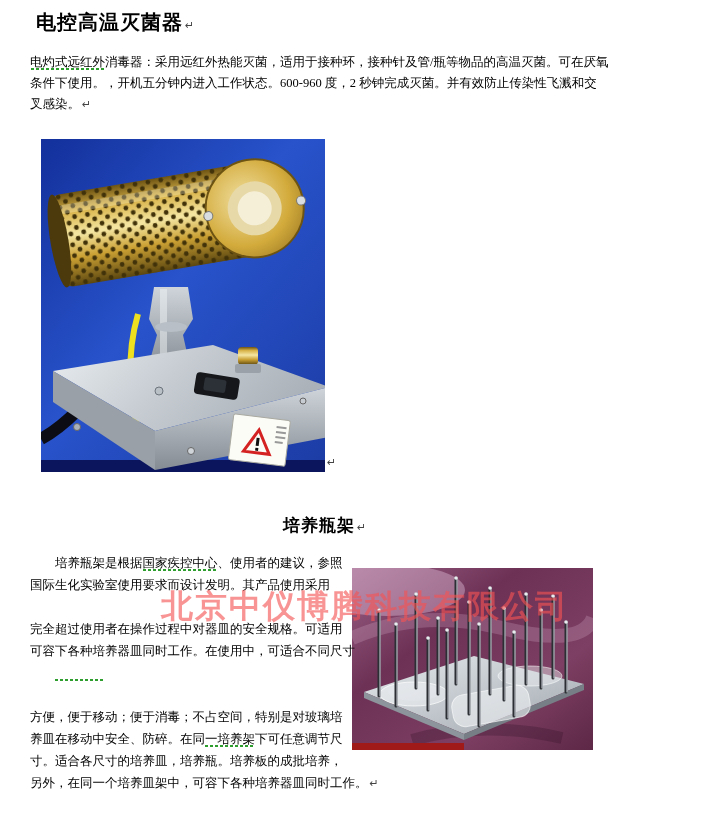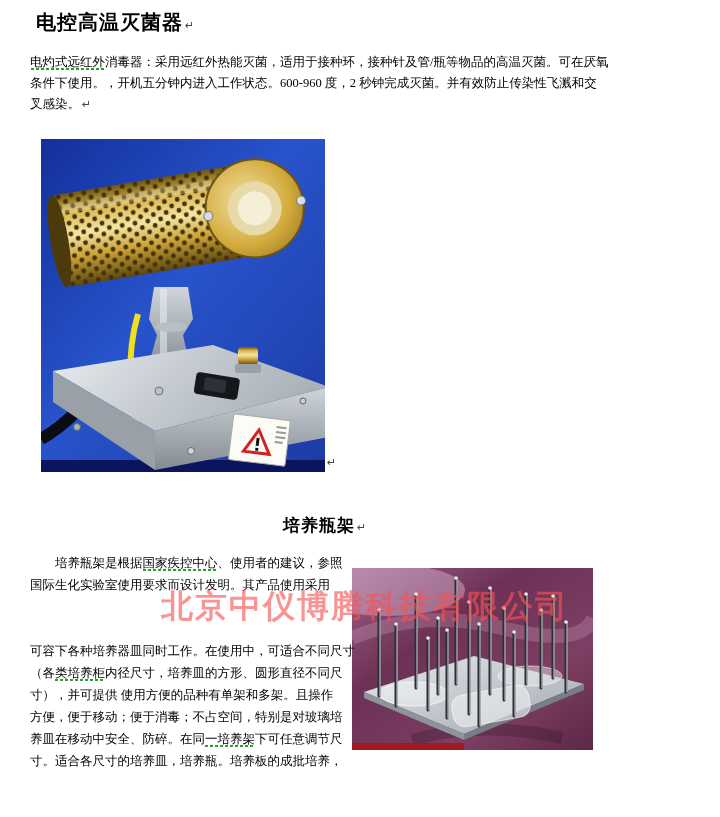--- a/index.html
+++ b/index.html
@@ -143,26 +143,26 @@
         <circle cx="262" cy="85" r="4.5" fill="#d8dde2" stroke="#777"></circle>
       </g>
     </svg>
   </div>
   <span class="pilcrow-abs" style="left:327px;top:456px">↵</span>
 
   <div class="title2 txt"><span>培养瓶架</span><span class="pilcrow">↵</span></div>
 
   <div class="pline txt" style="top:575px"><span>国际生化实验室使用要求而设计发明。其产品使用采用</span></div>
   <div class="pline txt indent" style="top:553px"><span>培养瓶架是根据国家疾控中心、使用者的建议，参照</span></div>
+  <div class="pline txt" style="top:619px"><span>完全超过使用者在操作过程中对器皿的安全规格。可适用</span></div>
   <div class="pline txt" style="top:641px"><span>可容下各种培养器皿同时工作。在使用中，可适合不同尺寸</span></div>
-  <div class="pline txt" style="top:663px"><span>（各类培养柜内径尺寸，培养皿的方形、圆形直径不同尺</span></div>
-  <div class="pline txt" style="top:685px"><span>寸），并可提供 使用方便的品种有单架和多架。且操作</span></div>
   <div class="pline txt" style="top:707px"><span>方便，便于移动；便于消毒；不占空间，特别是对玻璃培</span></div>
   <div class="pline txt" style="top:751px"><span>寸。适合各尺寸的培养皿，培养瓶。培养板的成批培养，</span></div>
   <div class="pline txt" style="top:729px"><span>养皿在移动中安全、防碎。在同一培养架下可任意调节尺</span></div>
+  <div class="pline txt" style="top:773px"><span>另外，在同一个培养皿架中，可容下各种培养器皿同时工作。</span><span class="pilcrow">↵</span></div>
 
   <div class="figure" style="left:352px;top:568px">
     <svg width="241" height="182" viewBox="0 0 241 182">
       <defs>
         <linearGradient id="purp" x1="0" y1="0" x2="1" y2="1">
           <stop offset="0" stop-color="#9c6286"></stop>
             <stop offset="0.35" stop-color="#6d3156"></stop>
             <stop offset="0.7" stop-color="#7d3f63"></stop>
             <stop offset="1" stop-color="#5d2746"></stop>
         </linearGradient>

